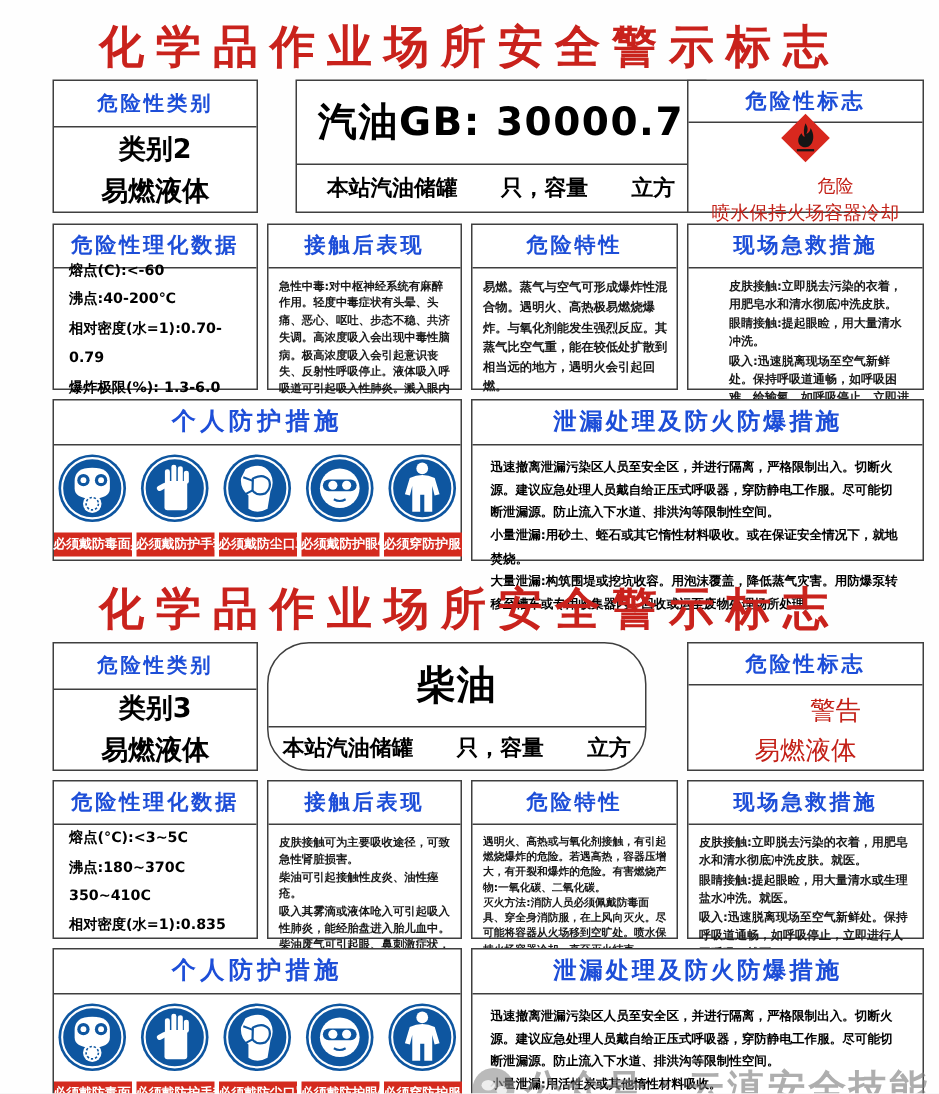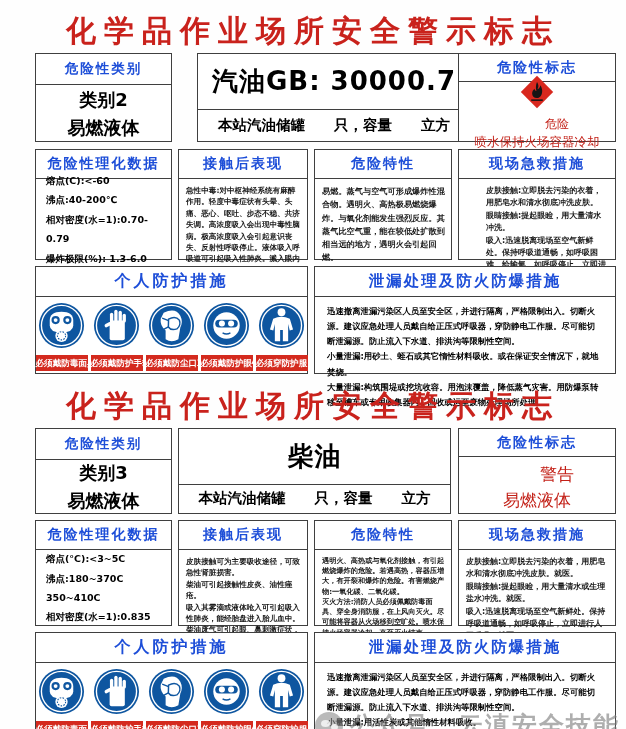--- a/index.html
+++ b/index.html
@@ -196,21 +196,21 @@
   <div class="panel-title" style="top:386px;">化学品作业场所安全警示标志</div>
 
   <div class="box" style="left:35px;top:428px;width:137px;height:86px;">
     <div class="bhdr" style="height:30px;font-size:13.5px;">危险性类别</div>
     <div class="classbody">
       <div>类别3</div>
       <div>易燃液体</div>
     </div>
   </div>
 
-  <div class="box" style="left:178px;top:428px;width:273px;height:86px;">
+  <div class="box" style="left:178px;top:428px;width:253px;height:86px;border-radius:28px;">
     <div class="prodname">柴油</div>
     <div class="prodstore">本站汽油储罐　　只，容量　　立方</div>
   </div>
 
   <div class="box" style="left:458px;top:428px;width:158px;height:86px;">
     <div class="bhdr" style="height:27px;font-size:14px;">危险性标志</div>
     <div class="markbody">
       <div class="marksignal big">警告</div>
       <div class="markstatement big">易燃液体</div>
     </div>

